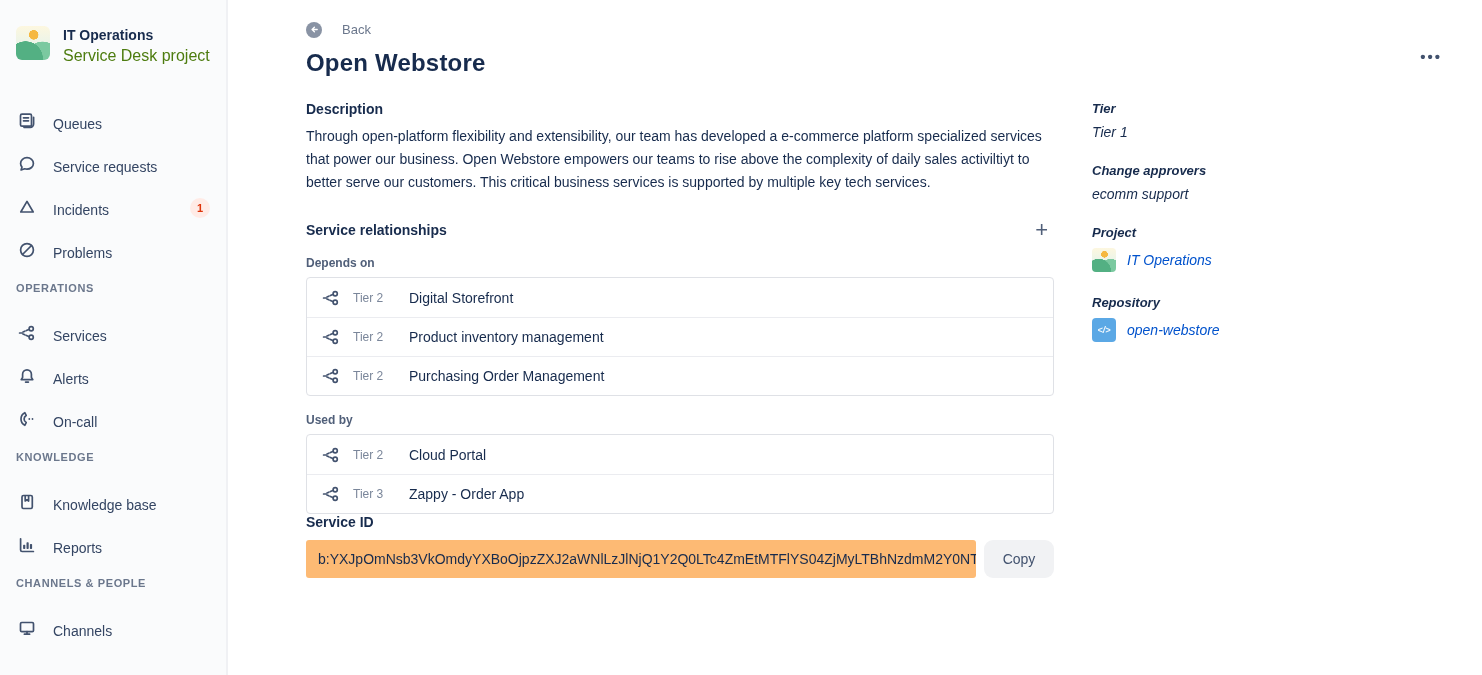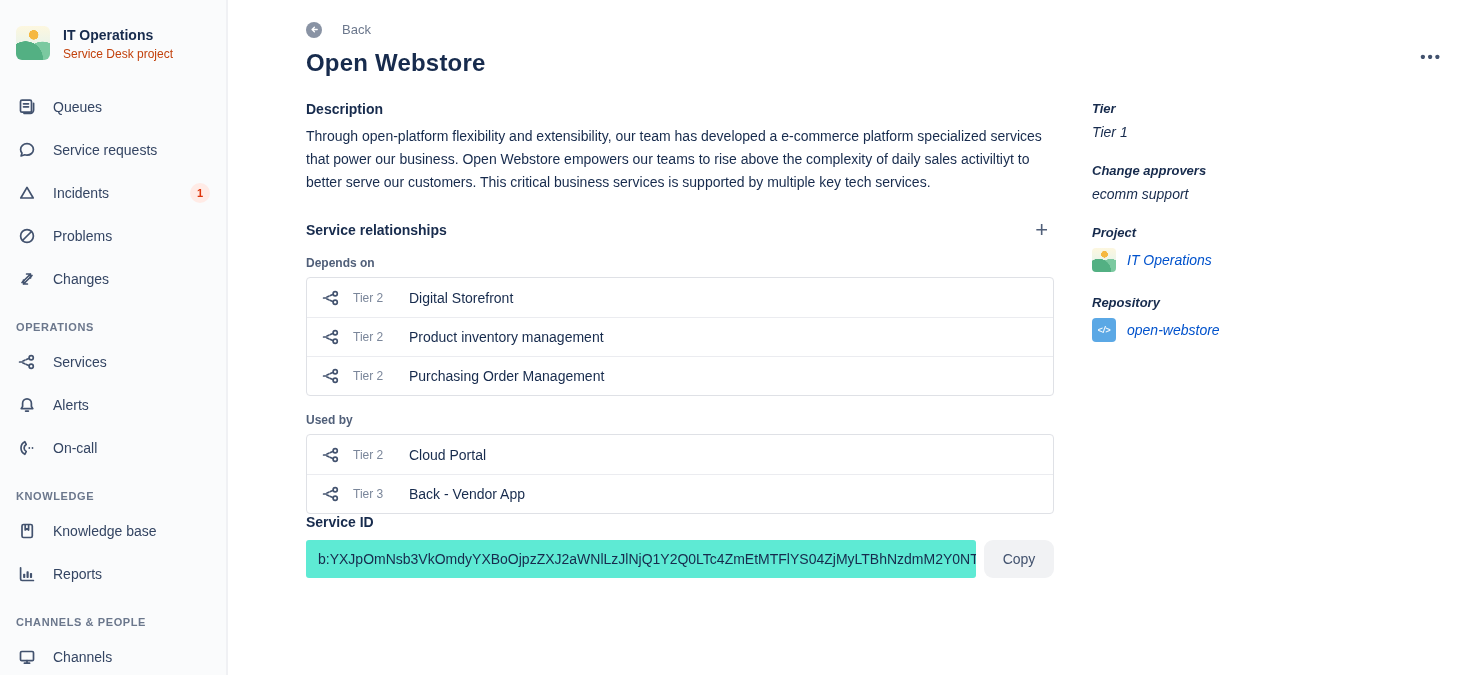--- a/index.html
+++ b/index.html
@@ -22,23 +22,23 @@
     border-radius:6px; flex:none;
     background:
       radial-gradient(circle at 52% 26%, #F5B840 0 15%, rgba(245,184,64,0) 16%),
       radial-gradient(circle at 28% 96%, #53B083 0 42%, rgba(83,176,131,0) 43%),
       radial-gradient(circle at 78% 96%, #7BC9A0 0 40%, rgba(123,201,160,0) 41%),
       linear-gradient(180deg, #FDF7DF 0%, #EAF4EA 55%, #CFE9DB 100%);
   }
   .avatar-32 { width:34px; height:34px; }
   .avatar-24 { width:24px; height:24px; border-radius:4px; }
   .proj-name { font-size:14px; font-weight:700; color:#172B4D; line-height:18px; }
-  .proj-type { font-size:12px; color:#c2410c; margin-top:3px; }
-
-  .nav-item { display:flex; align-items:center; height:43px; padding:0 16px; cursor:pointer; }
+  .proj-type { font-size:16px; color:#4d7c0f; margin-top:3px; }
+
+  .nav-item { display:flex; align-items:flex-end; height:43px; padding:0 16px; cursor:pointer; }
   .nav-icon { width:22px; height:22px; margin-right:15px; display:flex; align-items:center; justify-content:center; flex:none; }
   .nav-icon svg { width:20px; height:20px; stroke:#42526E; fill:none; stroke-width:1.7; stroke-linecap:round; stroke-linejoin:round; }
   .nav-label { font-size:14px; color:#344563; flex:1; }
   .badge {
     width:20px; height:20px; border-radius:50%;
     background:#FFEBE6; color:#DE350B;
     font-size:11px; font-weight:700;
     display:flex; align-items:center; justify-content:center;
   }
   .section-label {
@@ -74,21 +74,21 @@
   .rel-row { display:flex; align-items:center; height:39px; padding:0 14px; border-top:1px solid #EBECF0; cursor:pointer; }
   .rel-row:first-child { border-top:none; }
   .rel-icon { width:20px; height:20px; margin-right:12px; flex:none; }
   .rel-icon svg { width:20px; height:20px; stroke:#42526E; fill:none; stroke-width:1.7; stroke-linecap:round; stroke-linejoin:round; }
   .tier { font-size:12px; color:#7A869A; width:38px; margin-right:18px; flex:none; }
   .rel-name { font-size:14px; color:#172B4D; }
 
   .sid-heading { }
   .sid-row { display:flex; gap:8px; margin-top:10px; }
   .sid-field {
-    flex:1; height:38px; background:#5eead4; border-radius:3px;
+    flex:1; height:38px; background:#fdba74; border-radius:3px;
     display:flex; align-items:center; padding:0 12px;
     font-size:14px; color:#172B4D; white-space:nowrap; overflow:hidden;
   }
   .copy-btn {
     width:70px; height:38px; background:#F1F2F4; border:none; border-radius:9px;
     font-size:14px; color:#42526E; cursor:pointer; font-family:inherit;
   }
 
   
   .detail { margin-bottom:23px; }
@@ -145,29 +145,20 @@
     </div>
     <div class="nav-item">
       <span class="nav-icon">
         <svg viewBox="0 0 20 20">
             <circle cx="10" cy="10" r="6.4"></circle>
             <path d="M5.5 14.5 L14.5 5.5"></path>
           </svg>
       </span>
       <span class="nav-label">Problems</span>
     </div>
-    <div class="nav-item">
-      <span class="nav-icon">
-        <svg viewBox="0 0 20 20">
-            <path d="M5 13.5 L13.5 5 M9.6 5 H13.5 V8.9"></path>
-            <path d="M15 6.5 L6.5 15 M10.4 15 H6.5 V11.1"></path>
-          </svg>
-      </span>
-      <span class="nav-label">Changes</span>
-    </div>
 
     <div class="section-label">OPERATIONS</div>
     <div class="nav-item">
       <span class="nav-icon">
         <svg viewBox="0 0 20 20">
             <path d="M2.6 10 H5.1"></path>
             <path d="M6 9 L11.9 6.4" stroke-dasharray="2 1.7"></path>
             <path d="M6 11 L11.9 13.6" stroke-dasharray="2 1.7"></path>
             <circle cx="14.2" cy="5.7" r="2.1"></circle>
             <circle cx="14.2" cy="14.3" r="2.1"></circle>
@@ -317,21 +308,21 @@
             <span class="rel-icon">
               <svg viewBox="0 0 20 20">
                   <path d="M2.6 10 H5.1"></path>
                   <path d="M6 9 L11.9 6.4" stroke-dasharray="2 1.7"></path>
                   <path d="M6 11 L11.9 13.6" stroke-dasharray="2 1.7"></path>
                   <circle cx="14.2" cy="5.7" r="2.1"></circle>
                   <circle cx="14.2" cy="14.3" r="2.1"></circle>
                 </svg>
             </span>
             <span class="tier">Tier 3</span>
-            <span class="rel-name">Back - Vendor App</span>
+            <span class="rel-name">Zappy - Order App</span>
           </div>
         </div>
 
         <div class="sec-heading sid-heading">Service ID</div>
         <div class="sid-row">
           <div class="sid-field">b:YXJpOmNsb3VkOmdyYXBoOjpzZXJ2aWNlLzJlNjQ1Y2Q0LTc4ZmEtMTFlYS04ZjMyLTBhNzdmM2Y0NT</div>
           <button class="copy-btn">Copy</button>
         </div>
 
       </div>

